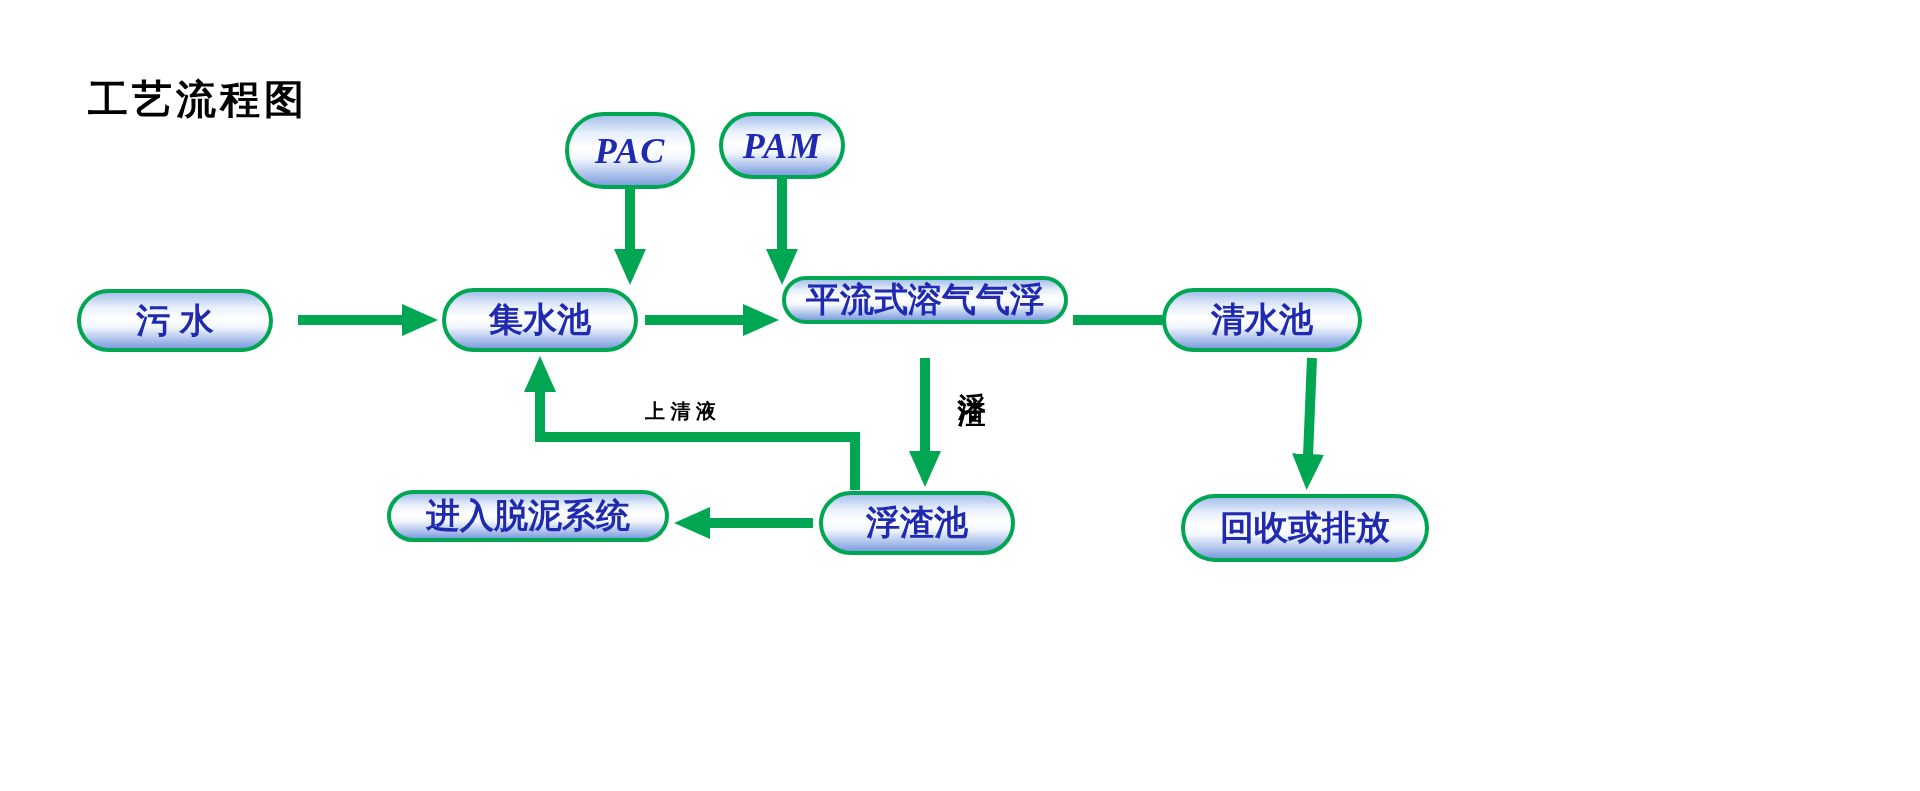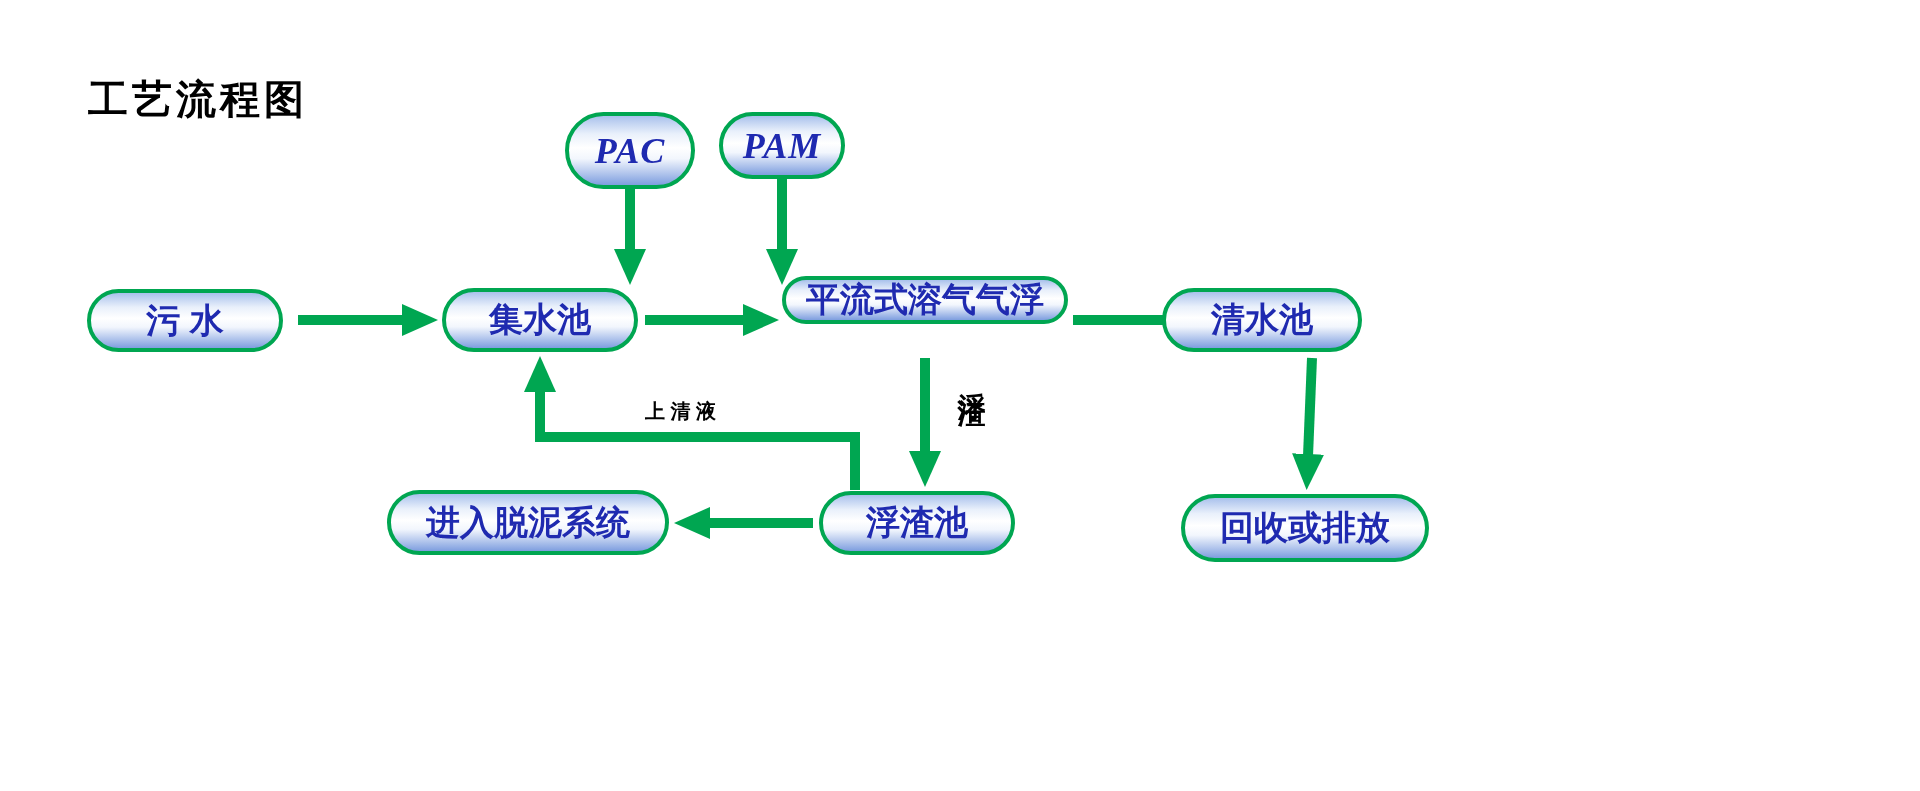--- a/index.html
+++ b/index.html
@@ -89,29 +89,29 @@
     <polyline points="925,358 925,453" fill="none" stroke="#00a651" stroke-width="10" marker-end="url(#ah)"></polyline>
     <polyline points="1312,358 1308,456" fill="none" stroke="#00a651" stroke-width="10" marker-end="url(#ah)"></polyline>
     <polyline points="813,523 708,523" fill="none" stroke="#00a651" stroke-width="10" marker-end="url(#ah)"></polyline>
     <polyline points="855,490 855,437 540,437 540,390" fill="none" stroke="#00a651" stroke-width="10" stroke-linejoin="miter" marker-end="url(#ah)"></polyline>
   </svg>
 
   <div class="pill chem" style="left:565px; top:112px; width:130px; height:77px;">PAC</div>
 
   <div class="pill chem" style="left:719px; top:112px; width:126px; height:67px;">PAM</div>
 
-  <div class="pill" style="left:87px; top:289px; width:196px; height:63px;">污 水</div>
+  <div class="pill" style="left:77px; top:289px; width:196px; height:63px;">污 水</div>
 
   <div class="pill" style="left:442px; top:288px; width:196px; height:64px;">集水池</div>
 
   <div class="pill" style="left:782px; top:276px; width:286px; height:48px;">平流式溶气气浮</div>
 
   <div class="pill" style="left:1162px; top:288px; width:200px; height:64px;">清水池</div>
 
-  <div class="pill" style="left:387px; top:490px; width:282px; height:65px;">进入脱泥系统</div>
+  <div class="pill" style="left:387px; top:490px; width:282px; height:52px;">进入脱泥系统</div>
 
   <div class="pill" style="left:819px; top:491px; width:196px; height:64px;">浮渣池</div>
 
   <div class="pill" style="left:1181px; top:494px; width:248px; height:68px;">回收或排放</div>
 
   <div class="edge-label" style="left:645px; top:398px;">上 清 液</div>
 
   <div class="edge-label vertical" style="left:952px; top:370px;">浮渣</div>
 
 </div>

